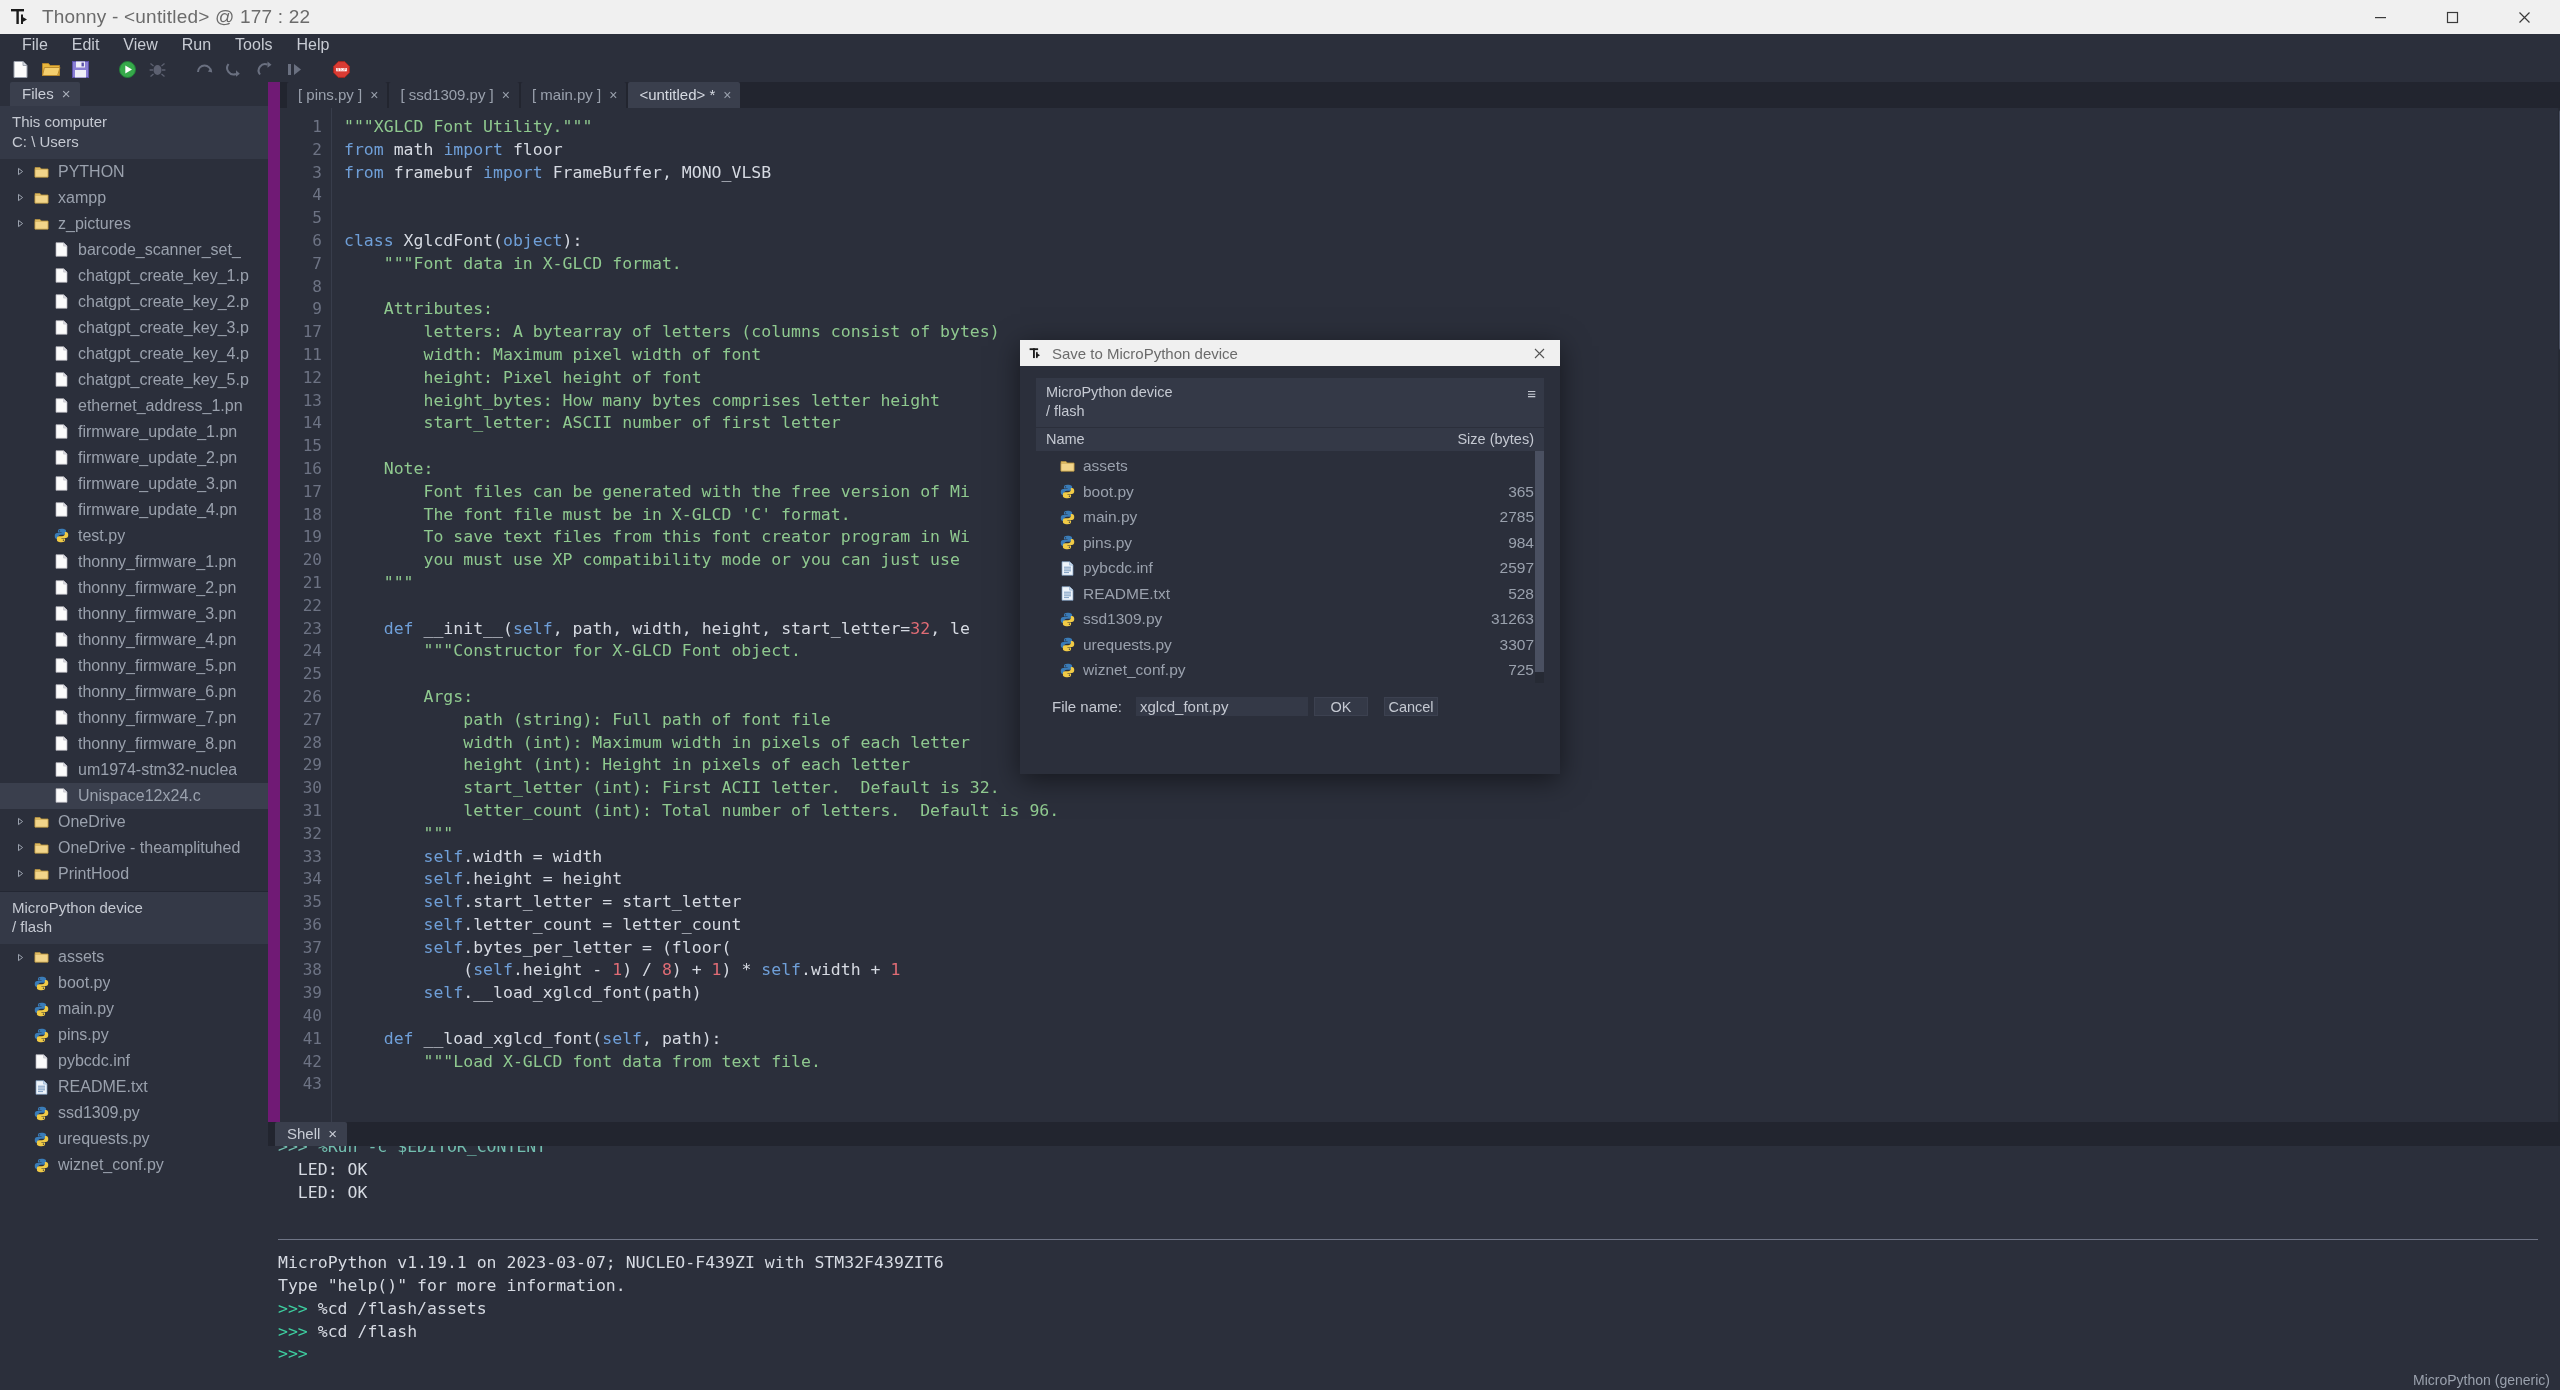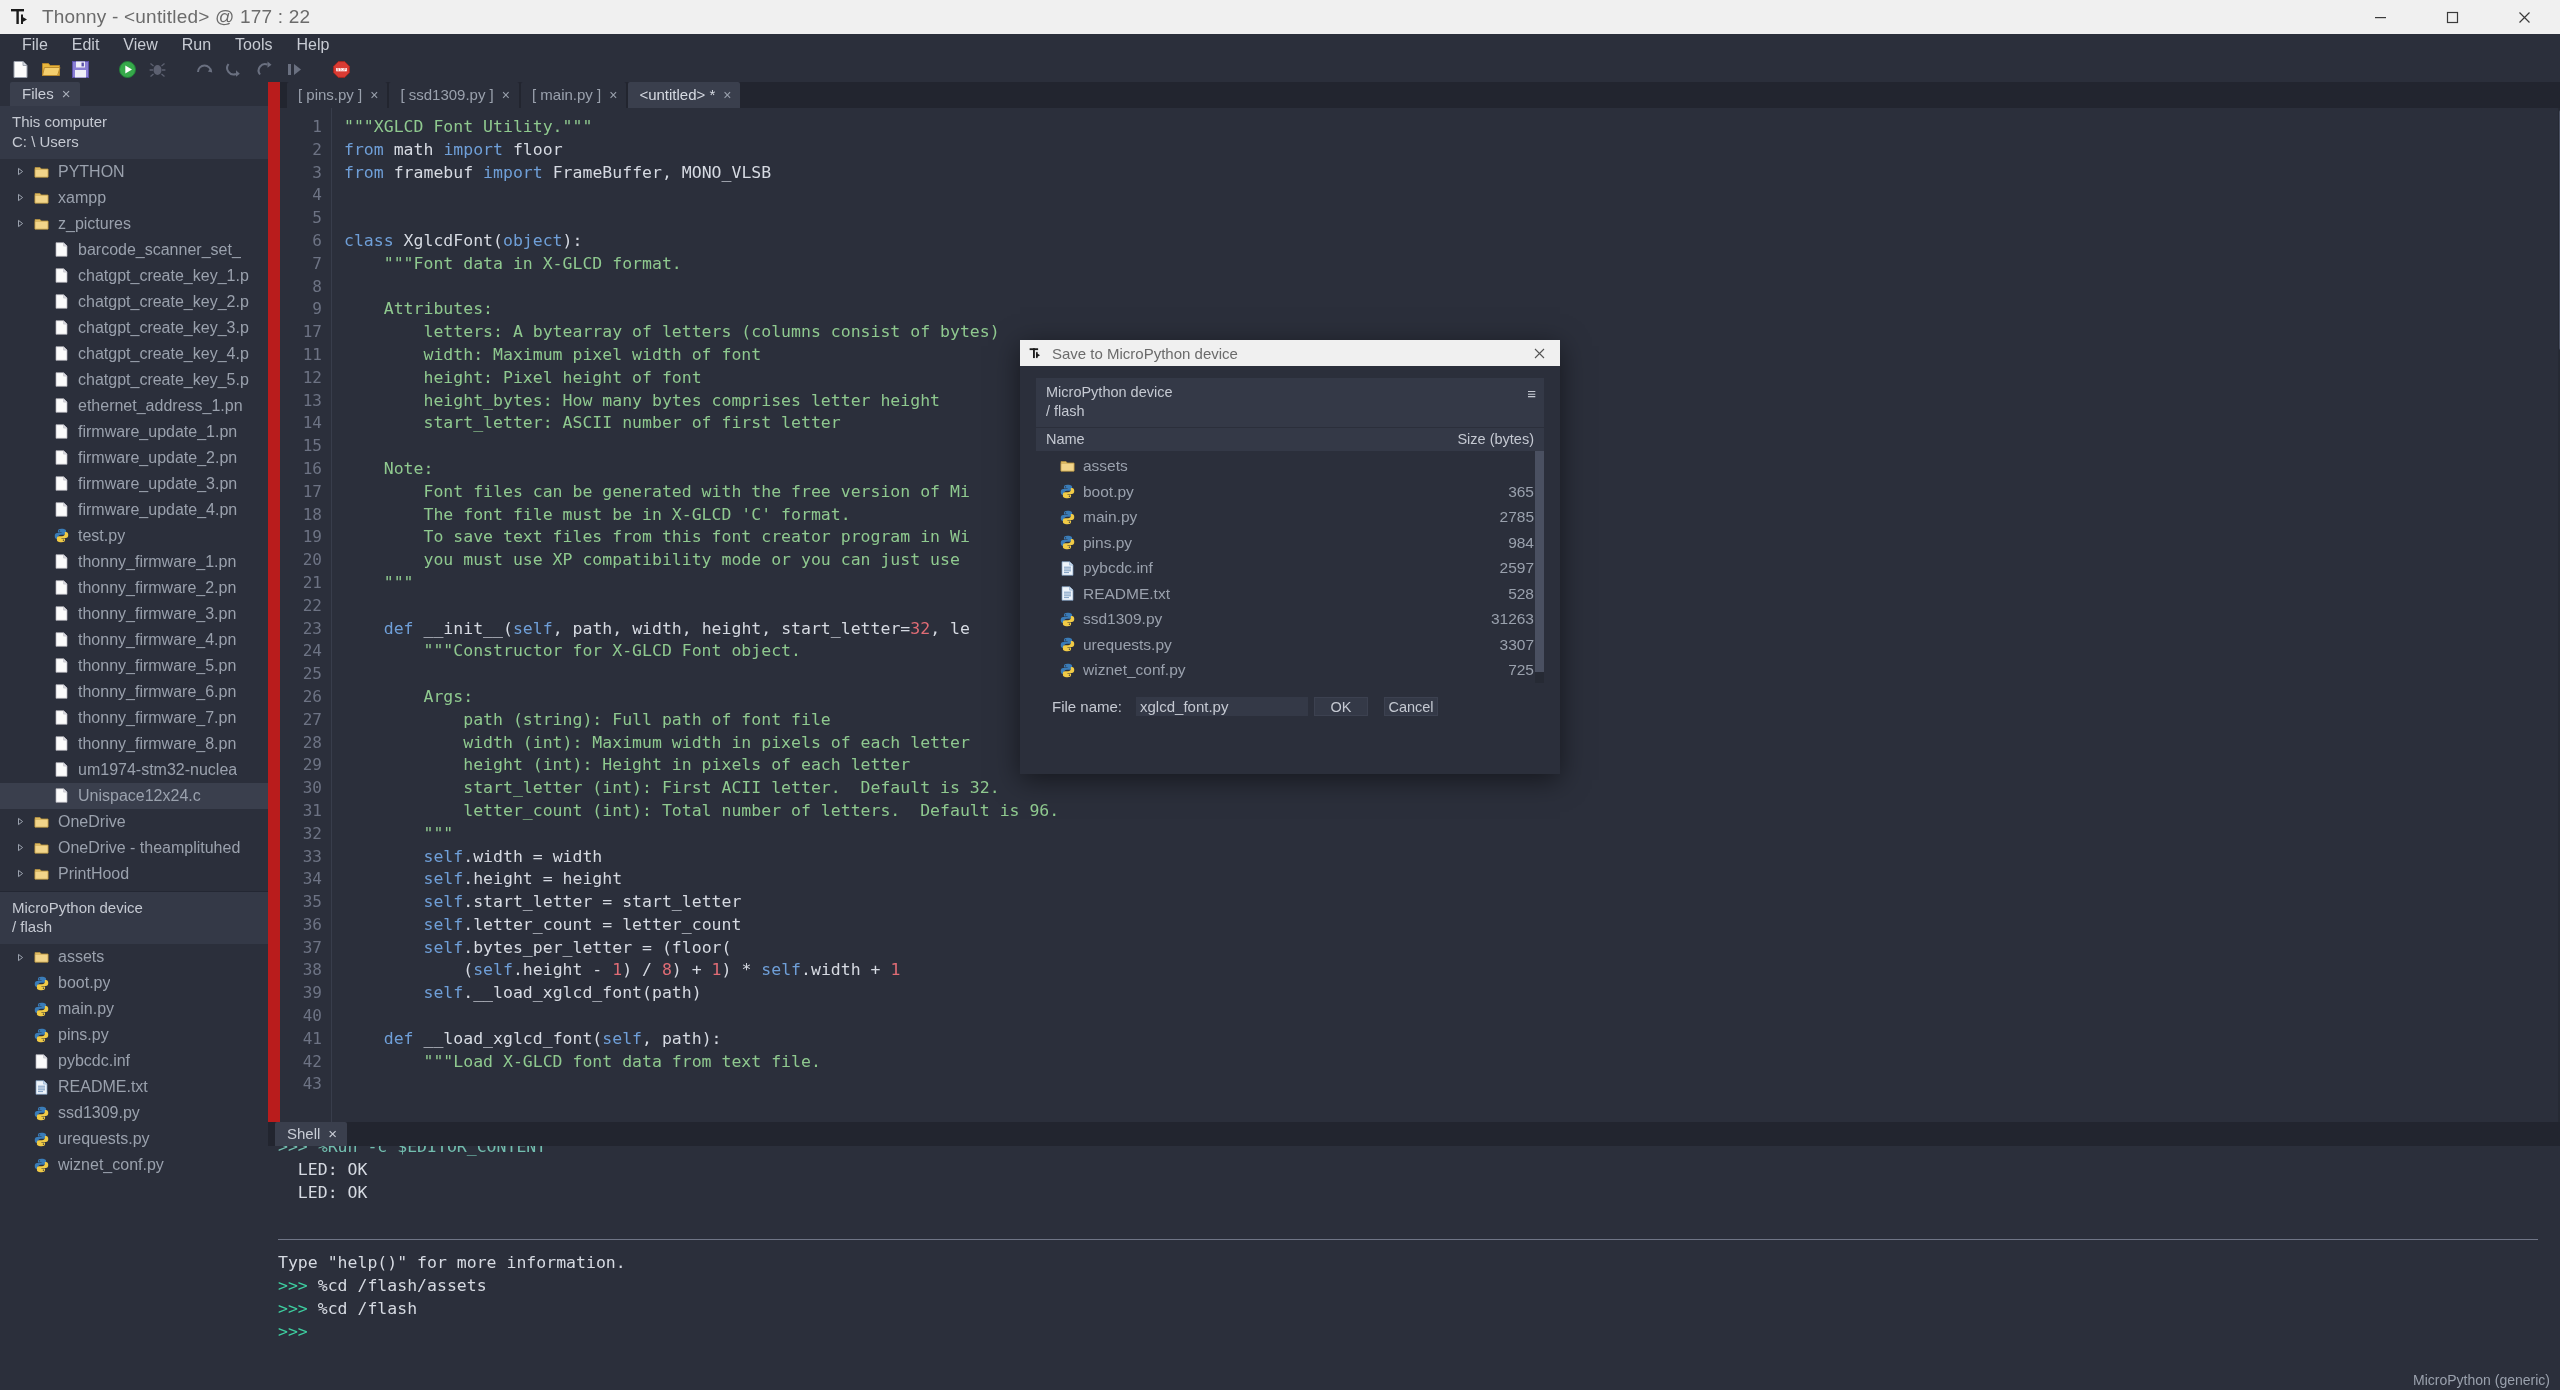--- a/index.html
+++ b/index.html
@@ -2,21 +2,21 @@
 <html><head>
 <meta charset="utf-8">
 <style>
   * { margin:0; padding:0; box-sizing:border-box; }
   html,body{
     width:2560px; height:1390px; overflow:hidden;
     background:#1e212b;
     font-family:"Liberation Sans", sans-serif;
     -webkit-font-smoothing:antialiased;
   }
-  #app{ position:relative; width:2560px; height:1390px; background:#b91c1c; }
+  #app{ position:relative; width:2560px; height:1390px; background:#701a75; }
 
   
   .titlebar{
     position:absolute; left:0; top:0; width:2560px; height:34px;
     background:#f0f0f0; display:flex; align-items:center;
   }
   .tb-icon{ width:26px; height:26px; margin-left:7px; position:relative; flex:0 0 auto; }
   .tb-icon svg{ display:block; }
   .tb-title{
     font-size:19px; color:#6b6b6b; margin-left:9px; letter-spacing:.2px;
@@ -937,20 +937,21 @@
         <span>Shell</span>
         <span class="x">×</span>
       </div>
     </div>
     <div class="shbody" id="shell-body">
         <div class="shline clip" style="margin-top: -12px;">&gt;&gt;&gt; %Run -c $EDITOR_CONTENT</div>
         <div class="shline">  LED: OK</div>
         <div class="shline">  LED: OK</div>
         <div class="shline"> </div>
         <div class="hr"></div>
+        <div class="shline">MicroPython v1.19.1 on 2023-03-07; NUCLEO-F439ZI with STM32F439ZIT6</div>
         <div class="shline">Type "help()" for more information.</div>
         <div class="shline"><span class="prompt">&gt;&gt;&gt;</span> %cd /flash/assets</div>
         <div class="shline"><span class="prompt">&gt;&gt;&gt;</span> %cd /flash</div>
         <div class="shline"><span class="prompt">&gt;&gt;&gt;</span> </div>
       </div>
   </div>
 
   <div class="statusbar">
     <span>MicroPython (generic)</span>
   </div>

